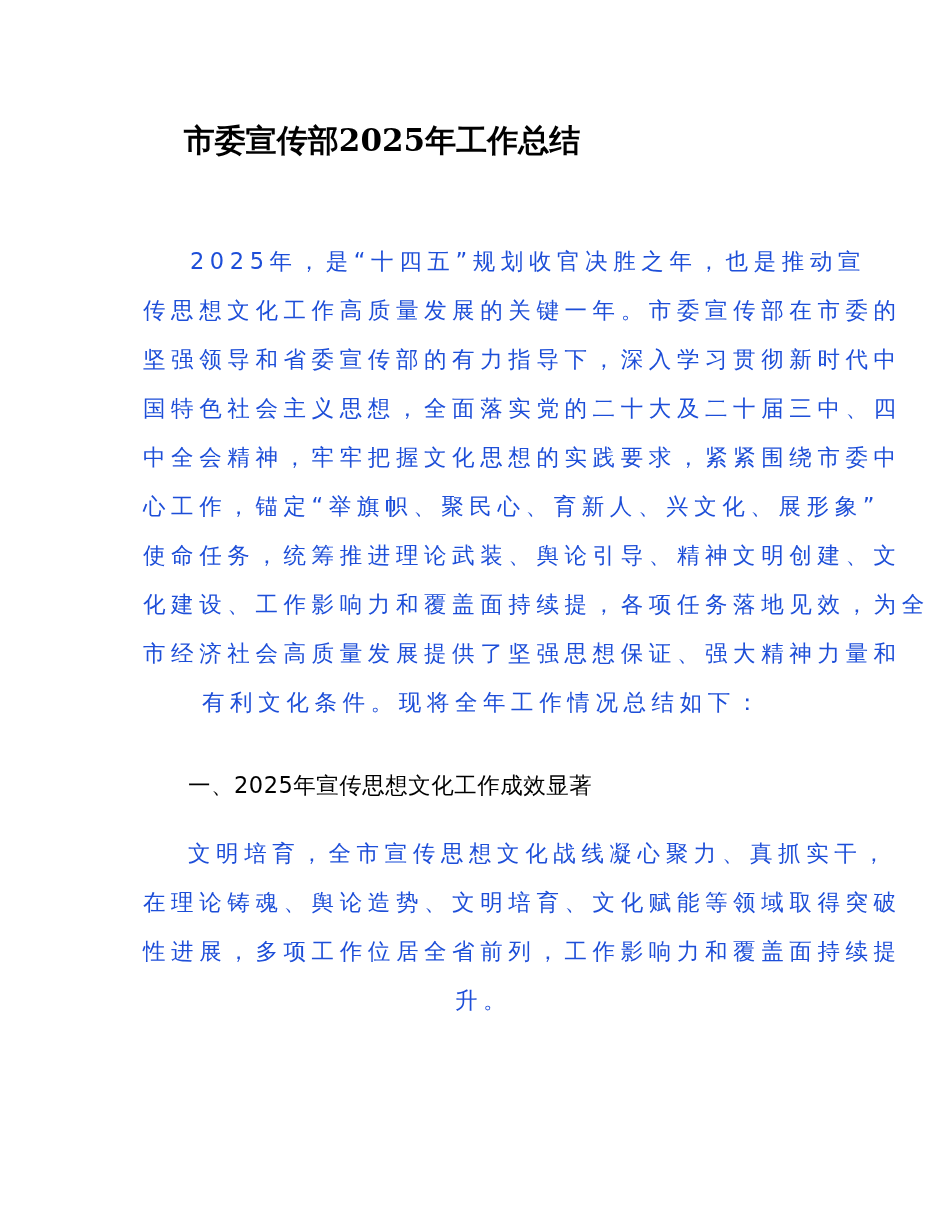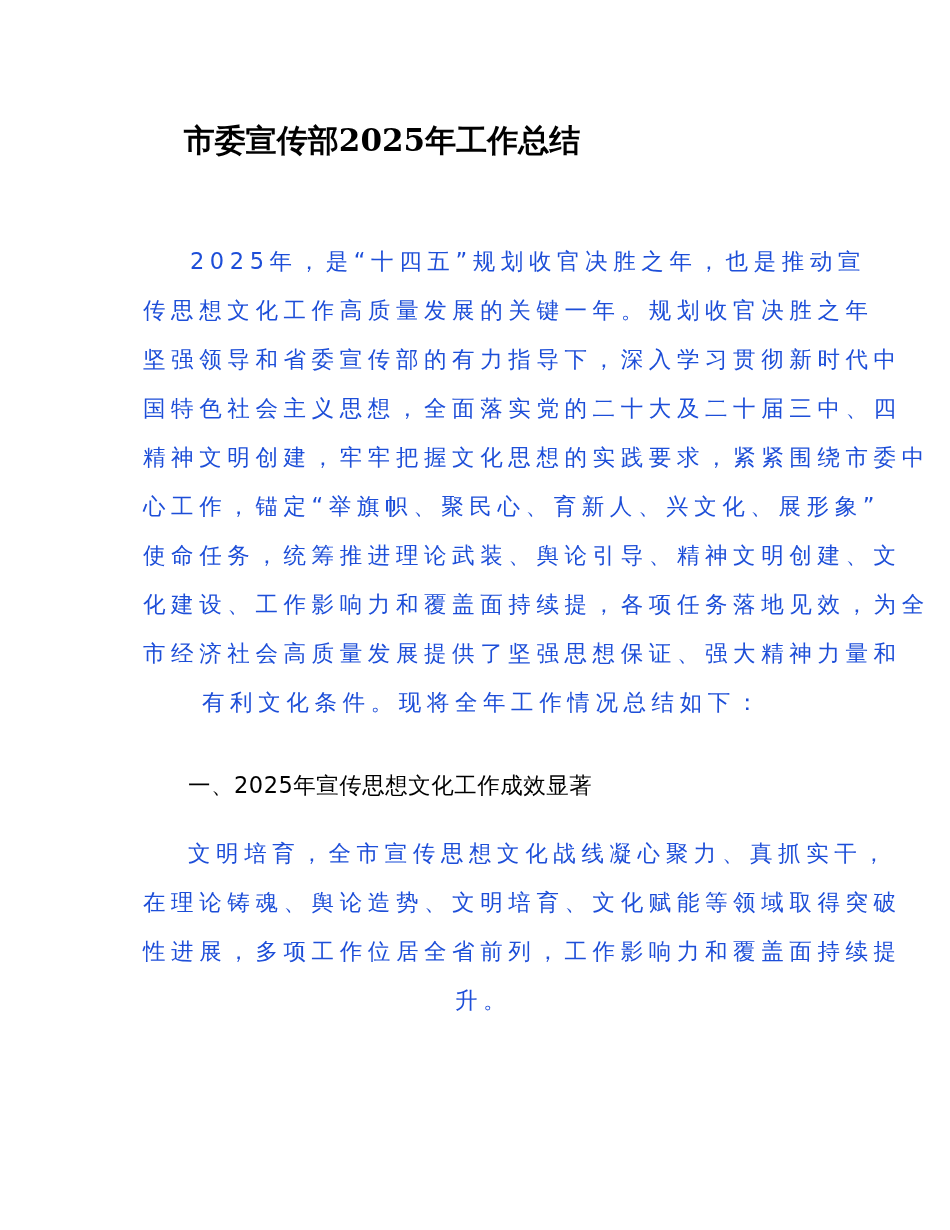--- a/index.html
+++ b/index.html
@@ -62,24 +62,24 @@
   </style>
 </head>
 <body>
 
 <div class="page">
 
   <div class="doc-title">市委宣传部2025年工作总结</div>
 
   <div>
     <div class="line indent" style="top:246px;">2025年，是“十四五”规划收官决胜之年，也是推动宣</div>
-    <div class="line" style="top:295px;">传思想文化工作高质量发展的关键一年。规划收官决胜之年</div>
+    <div class="line" style="top:295px;">传思想文化工作高质量发展的关键一年。市委宣传部在市委的</div>
     <div class="line" style="top:344px;">坚强领导和省委宣传部的有力指导下，深入学习贯彻新时代中</div>
     <div class="line" style="top:393px;">国特色社会主义思想，全面落实党的二十大及二十届三中、四</div>
-    <div class="line" style="top:442px;">精神文明创建，牢牢把握文化思想的实践要求，紧紧围绕市委中</div>
+    <div class="line" style="top:442px;">中全会精神，牢牢把握文化思想的实践要求，紧紧围绕市委中</div>
     <div class="line" style="top:491px;">心工作，锚定“举旗帜、聚民心、育新人、兴文化、展形象”</div>
     <div class="line" style="top:540px;">使命任务，统筹推进理论武装、舆论引导、精神文明创建、文</div>
     <div class="line" style="top:589px;">化建设、工作影响力和覆盖面持续提，各项任务落地见效，为全</div>
     <div class="line" style="top:638px;">市经济社会高质量发展提供了坚强思想保证、强大精神力量和</div>
     <div class="line" style="top:687px;">有利文化条件。现将全年工作情况总结如下：</div>
   </div>
 
   <div class="heading" style="top:770px;">一、2025年宣传思想文化工作成效显著</div>
 
   <div>

